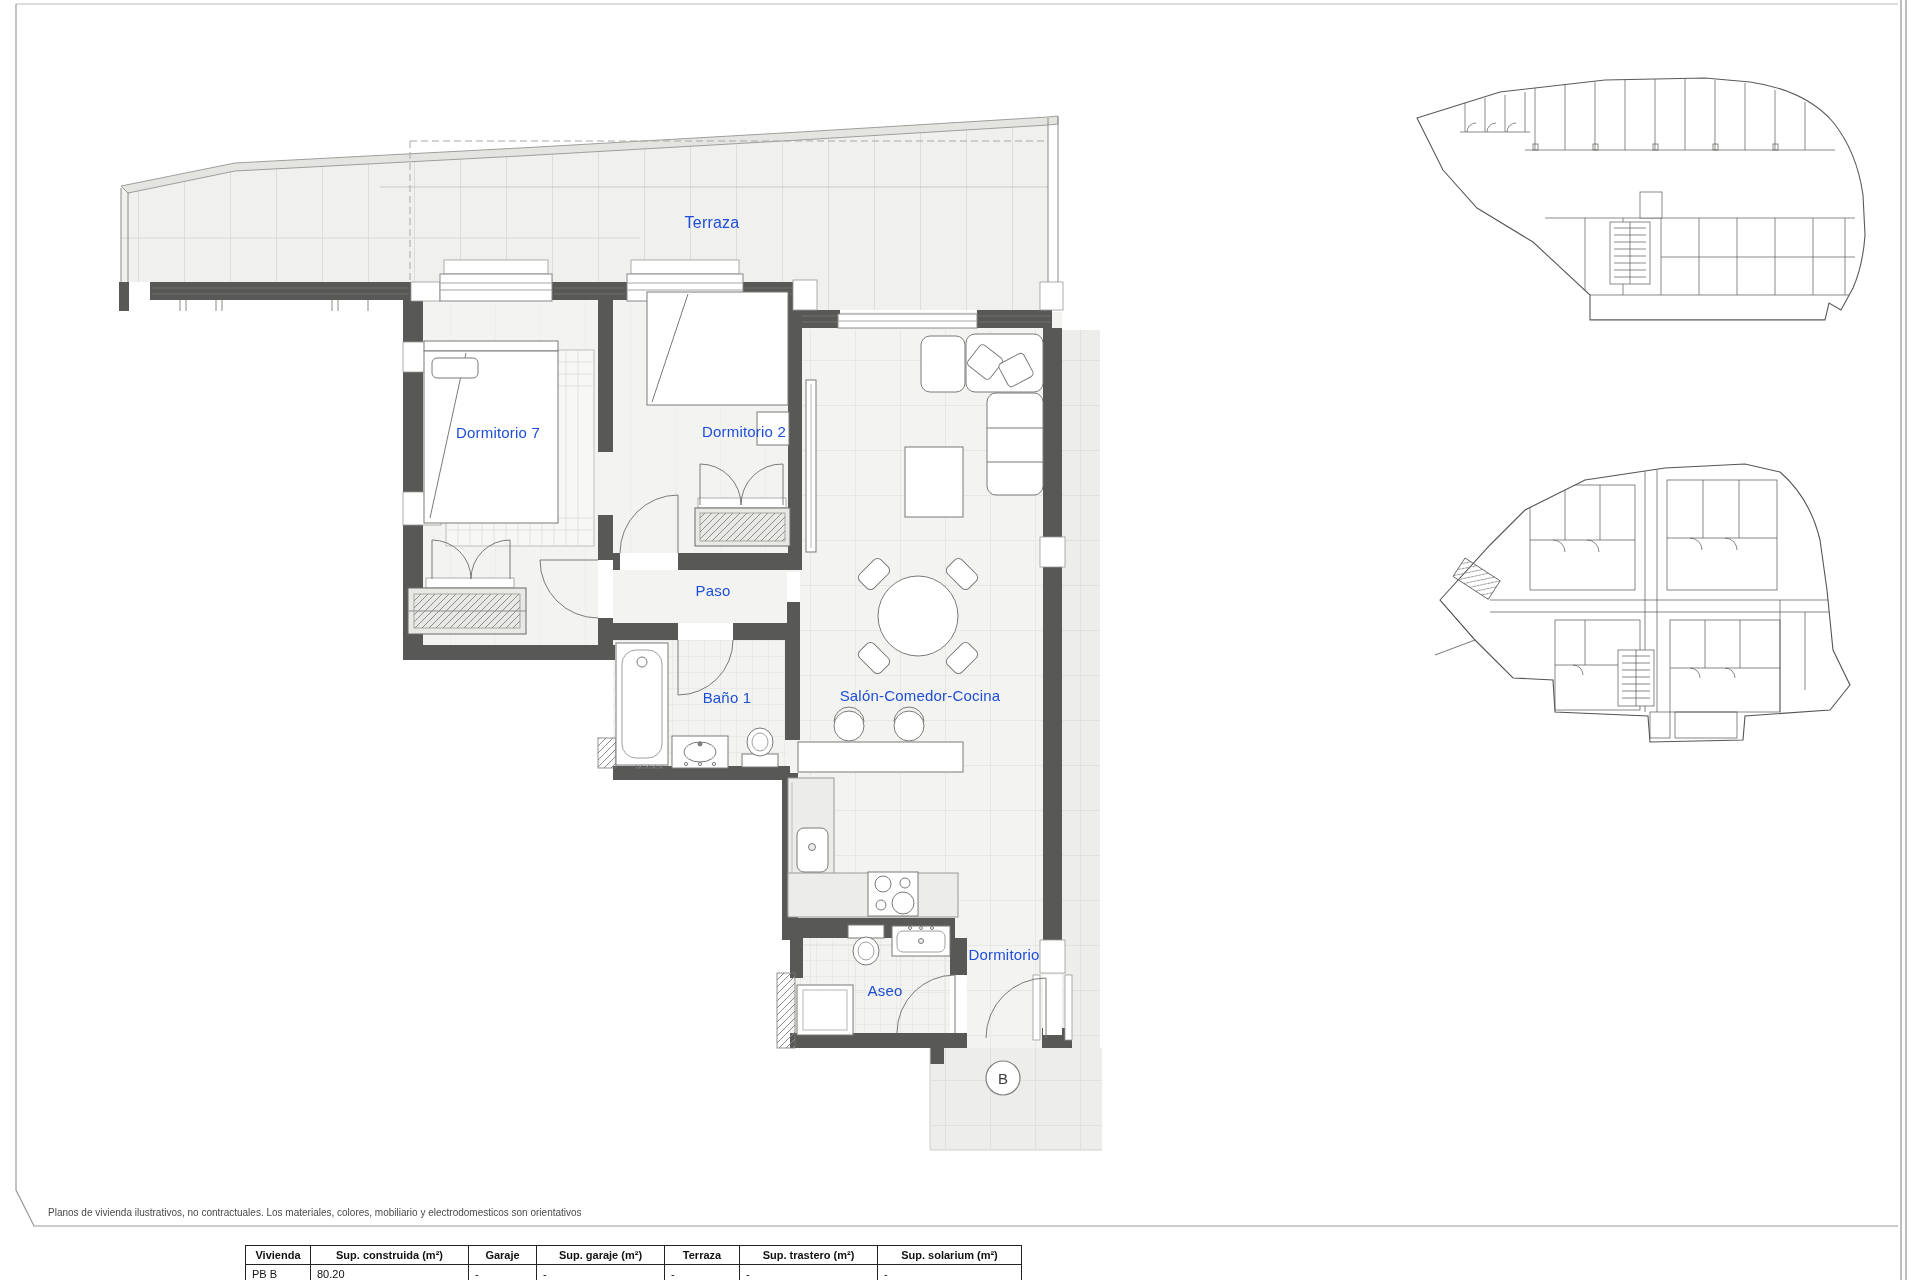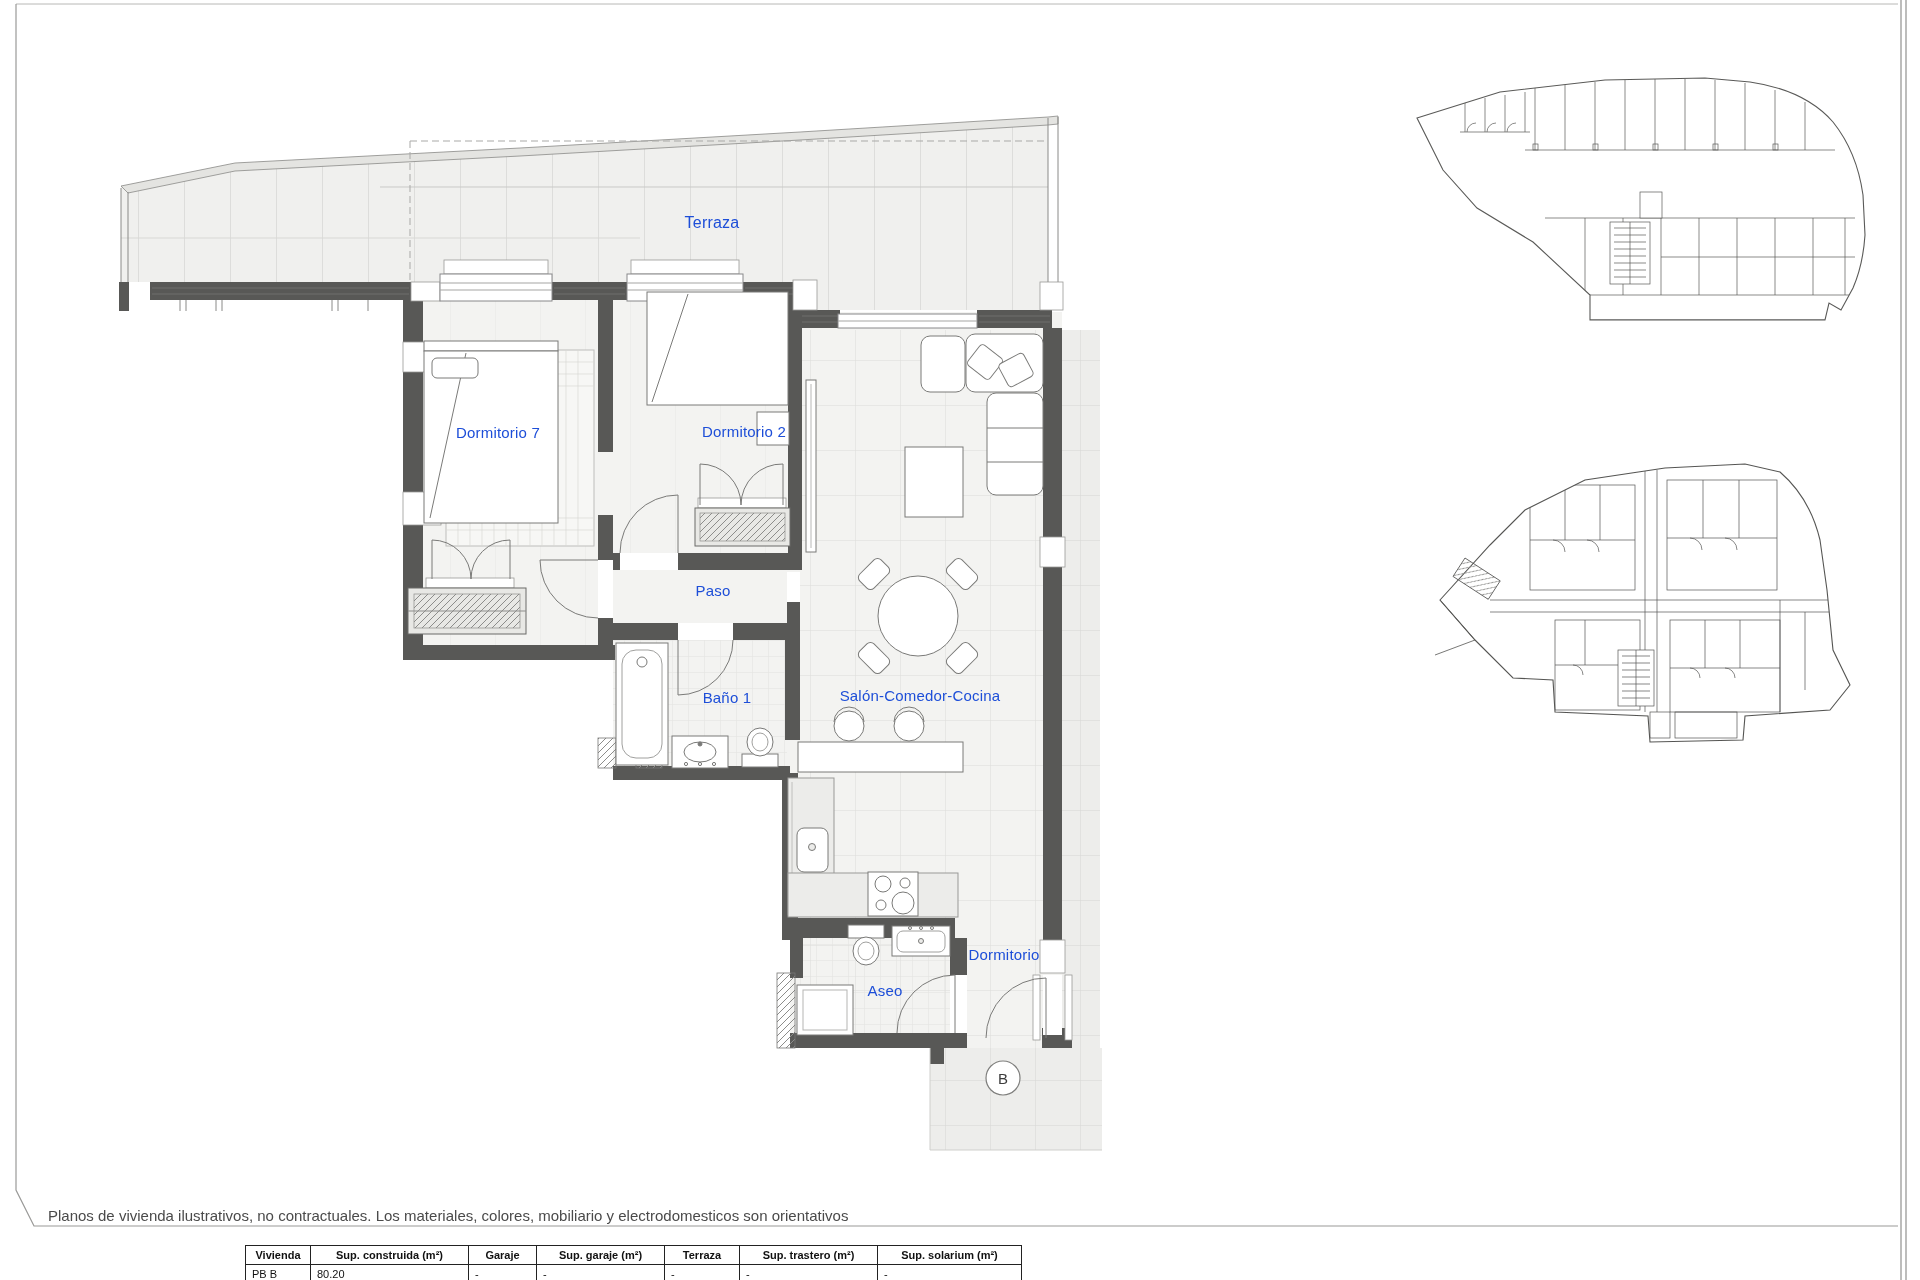--- a/index.html
+++ b/index.html
@@ -2,21 +2,21 @@
 <html><head>
 <meta charset="utf-8">
 <style>
   html,body{margin:0;padding:0;background:#fff;}
   #sheet{position:relative;width:1920px;height:1280px;background:#ffffff;overflow:hidden;
          font-family:"Liberation Sans", sans-serif;}
   svg{position:absolute;left:0;top:0;}
   .room-label{position:absolute;transform:translate(-50%,-50%);white-space:nowrap;
               font-size:15px;color:#1d4ed8;letter-spacing:.2px;}
   .room-label.big{font-size:16px;}
-  #disclaimer{position:absolute;left:48px;top:1207px;font-size:15px;color:#4a4a4a;}
+  #disclaimer{position:absolute;left:48px;top:1207px;font-size:10px;color:#4a4a4a;}
   #spec-table{position:absolute;left:245px;top:1245px;border-collapse:collapse;
               font-size:11px;color:#111;}
   #spec-table th,#spec-table td{border:1px solid #222;padding:0 6px;height:18px;
               white-space:nowrap;}
   #spec-table th{font-weight:bold;}
   #b-label{position:absolute;left:1003px;top:1078px;transform:translate(-50%,-50%);
            font-size:15px;color:#3c3c3c;}
 </style>
 </head>
 <body>

